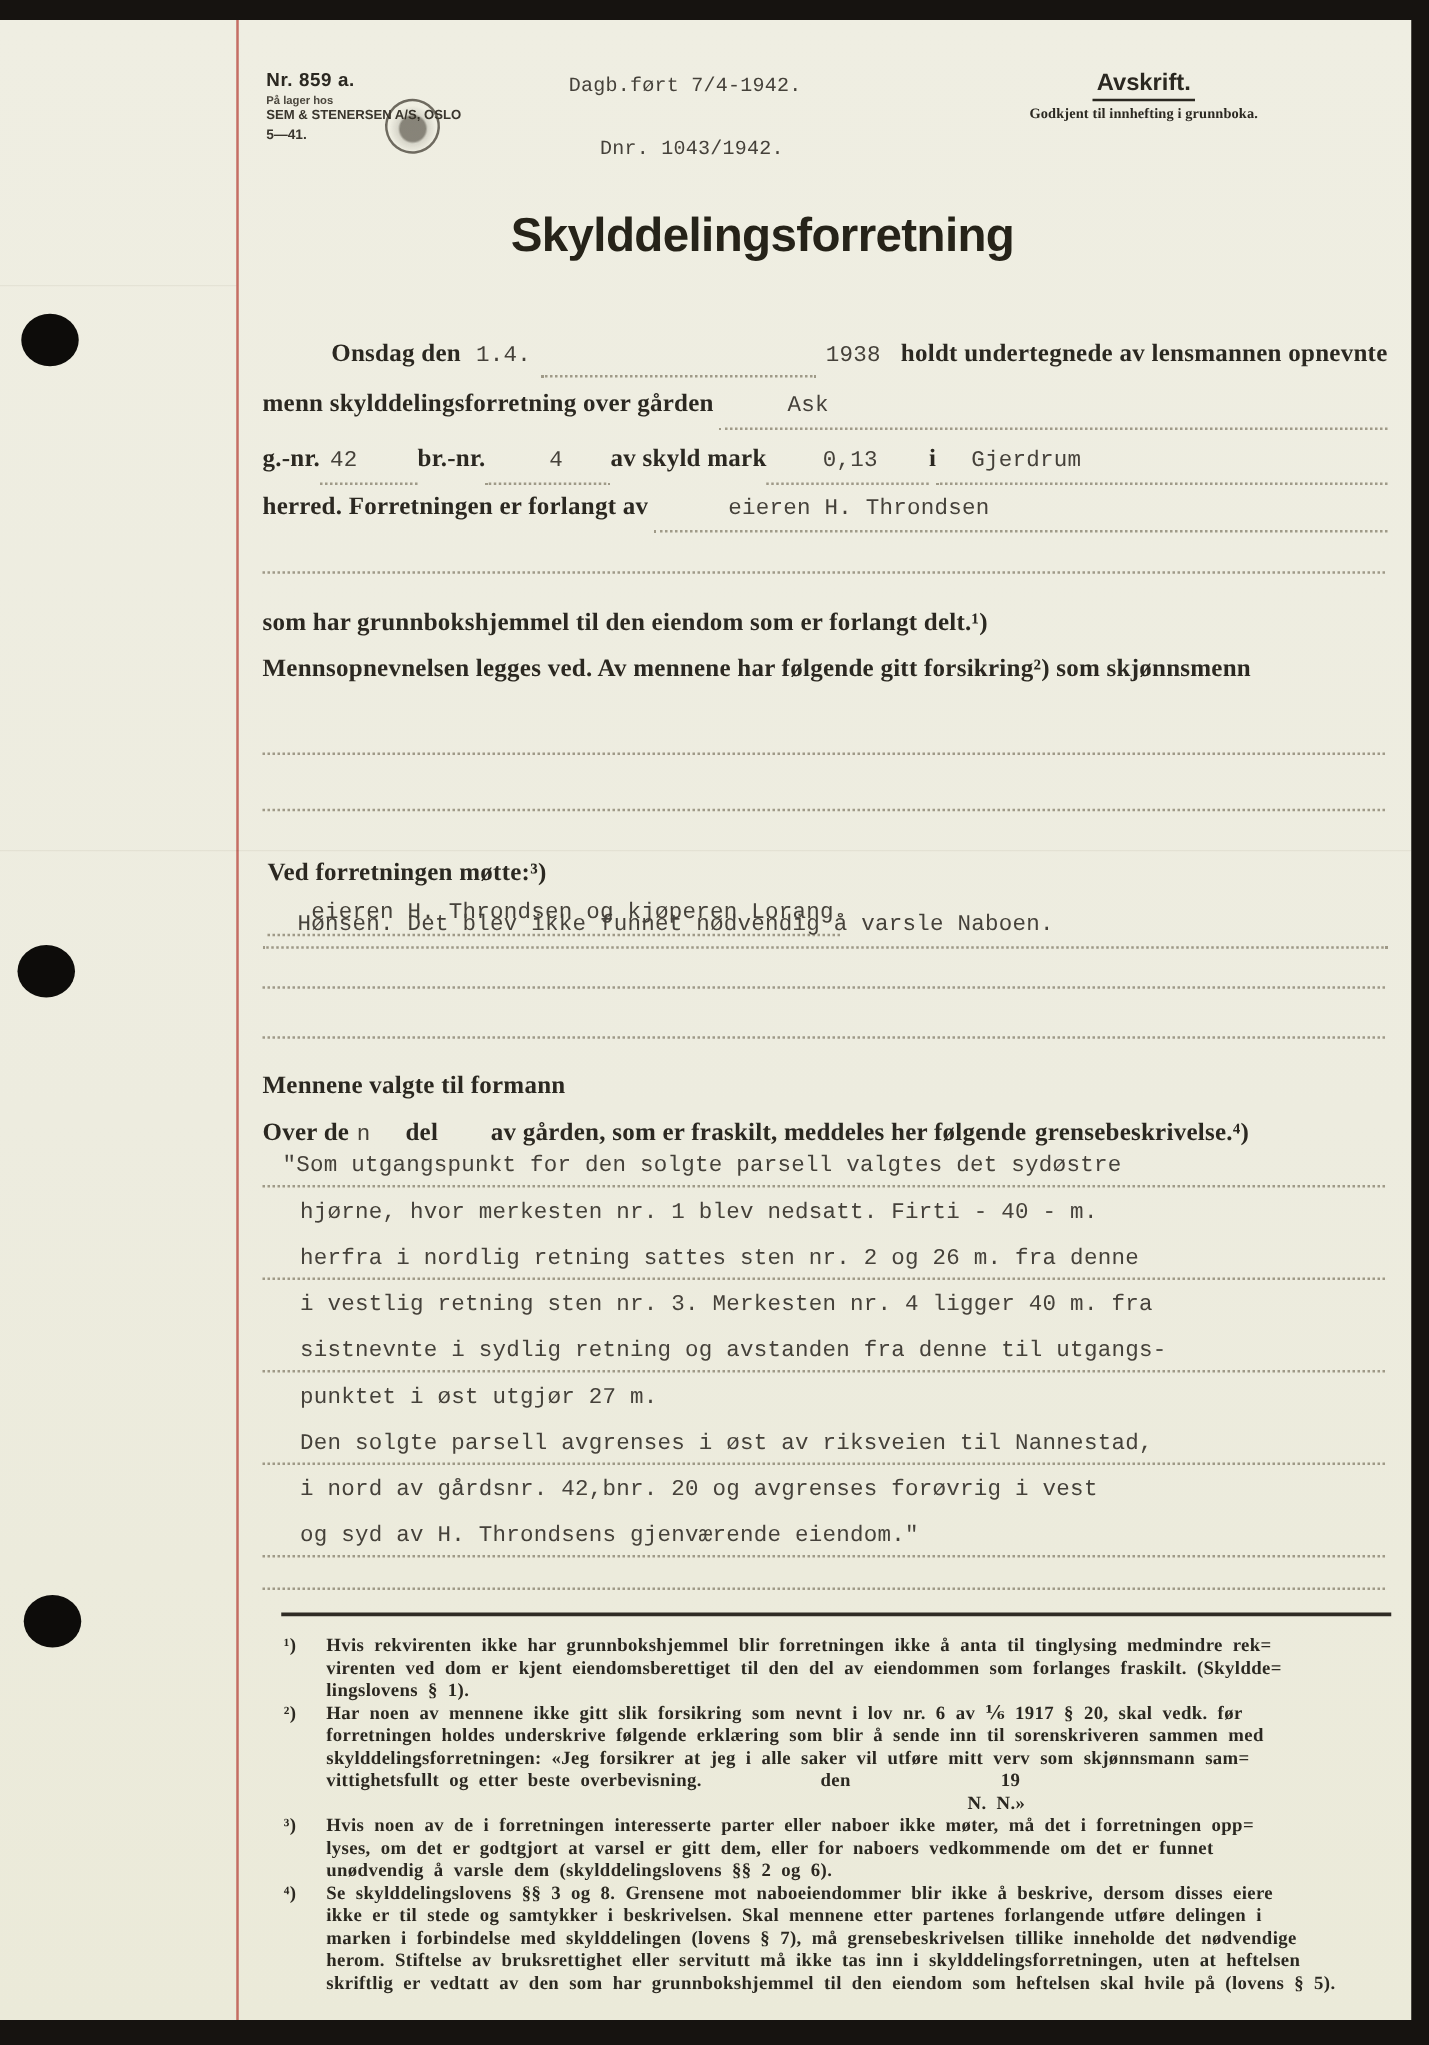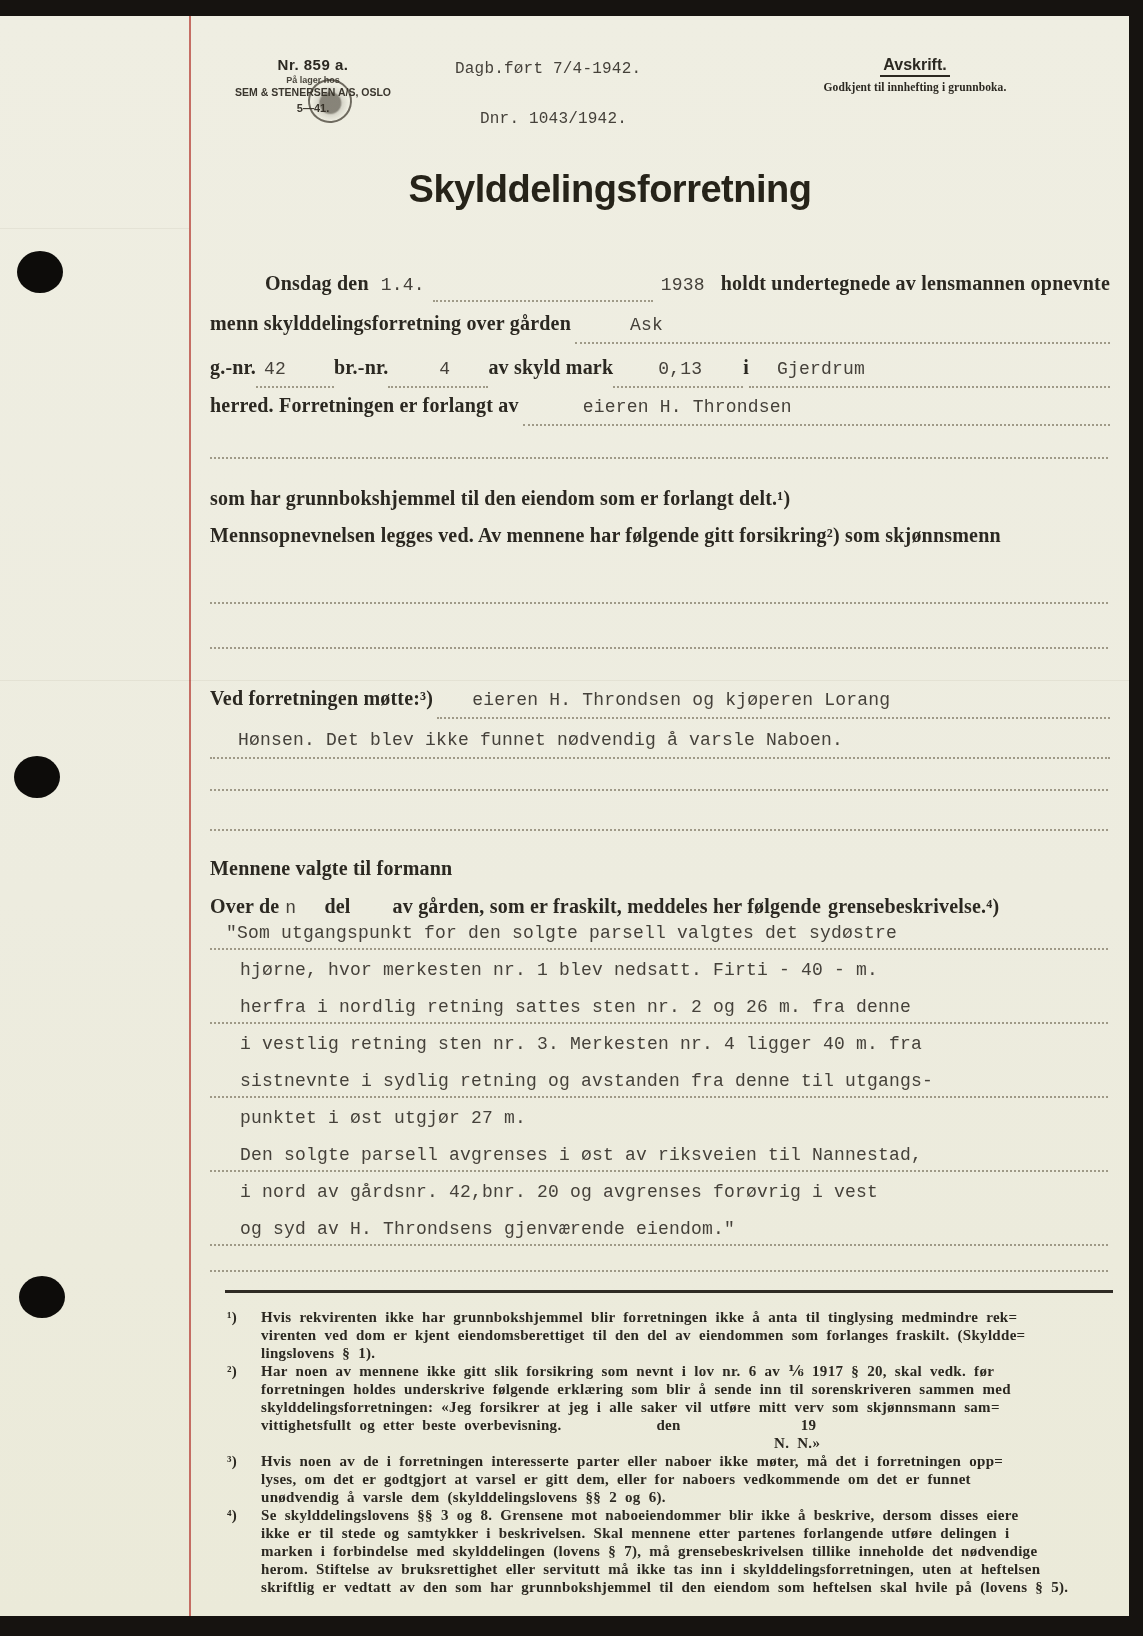--- a/index.html
+++ b/index.html
@@ -22,33 +22,33 @@
   .fill::after{content:"\00a0";}
   .fillw{flex:none;border-bottom:2px dotted rgba(125,118,98,.7);padding-bottom:2px;white-space:nowrap;}
   .fillw::after{content:"\00a0";}
   .dotline{position:absolute;left:210px;width:898px;height:2px;border-bottom:2px dotted rgba(125,118,98,.7);}
   
   .tw{font-family:"Liberation Mono","DejaVu Sans Mono",monospace;font-weight:500;color:#45413a;
       letter-spacing:.2px;font-size:18px;}
   .tw-hdr{font-size:16px;text-align:center;}
   .b{font-weight:700;}
   
-  .stamp{position:absolute;left:213px;top:40px;width:200px;text-align:center;color:#2b2821;
+  .stamp{position:absolute;left:213px;top:40px;width:200px;text-align:left;color:#2b2821;
          font-family:"Liberation Sans","DejaVu Sans",sans-serif;line-height:1.25;}
   .stamp .nr{font-size:15px;font-weight:700;letter-spacing:.5px;}
   .stamp .s2{font-size:9px;font-weight:600;color:#4a463d;}
   .stamp .s3{font-size:10.5px;font-weight:700;color:#3a362e;}
   .stamp .s4{font-size:11px;font-weight:600;margin-top:3px;color:#3a362e;}
   .logo{position:absolute;left:95px;top:23px;width:40px;height:40px;border:2px solid rgba(55,50,40,.7);
         border-radius:50%;transform:rotate(-8deg);
         background:radial-gradient(circle at 50% 55%, rgba(50,45,35,.55) 0 34%, rgba(50,45,35,.12) 40%, transparent 62%);}
   .journal{position:absolute;color:#45413a;}
   .avskrift{position:absolute;left:810px;top:40px;width:210px;text-align:center;color:#2b2821;}
   .avskrift .t{display:inline-block;font-family:"Liberation Sans","DejaVu Sans",sans-serif;
-               font-size:16px;font-weight:700;border-bottom:2.5px solid #2b2821;padding:0 3px 1px;}
+               font-size:19px;font-weight:700;border-bottom:2.5px solid #2b2821;padding:0 3px 1px;}
   .avskrift .s{font-size:11.5px;font-weight:600;margin-top:4px;letter-spacing:.1px;}
   .doc-title{position:absolute;left:160px;top:152px;width:900px;text-align:center;
              font-family:"Liberation Sans","DejaVu Sans",sans-serif;font-size:38px;font-weight:700;
              letter-spacing:-.5px;color:#262319;}
   
   .desc{position:absolute;left:226px;top:899px;width:900px;}
   .desc div{height:37px;line-height:37px;white-space:nowrap;}
   .desc div.ind{padding-left:14px;}
   .sep{position:absolute;left:225px;top:1274px;width:888px;height:3px;background:#2f2b24;}
   
@@ -125,21 +125,21 @@
   <div class="row" style="top:467px;">
     <span>som har grunnbokshjemmel til den eiendom som er forlangt delt.¹)</span>
   </div>
   <div class="row" style="top:504px;">
     <span>Mennsopnevnelsen legges ved.  Av mennene har følgende gitt forsikring²) som skjønnsmenn</span>
   </div>
 
   <div class="dotline" style="top:584px;"></div>
   <div class="dotline" style="top:629px;"></div>
 
-  <div class="row" style="top:667px;">
+  <div class="row" style="top:667px;flex-direction:column;">
     <span>Ved forretningen møtte:³)</span>
     <span class="fill" style="margin-left:4px;"><span class="tw" style="padding-left:35px;">eieren H. Throndsen og kjøperen Lorang</span></span>
   </div>
   <div class="row" style="top:707px;">
     <span class="fill"><span class="tw" style="padding-left:28px;">Hønsen. Det blev ikke funnet nødvendig å varsle Naboen.</span></span>
   </div>
 
   <div class="dotline" style="top:771px;"></div>
   <div class="dotline" style="top:811px;"></div>
 

